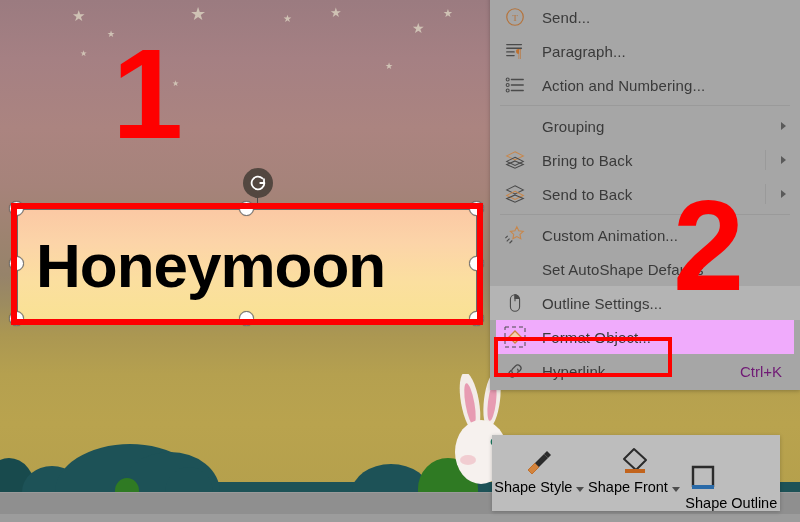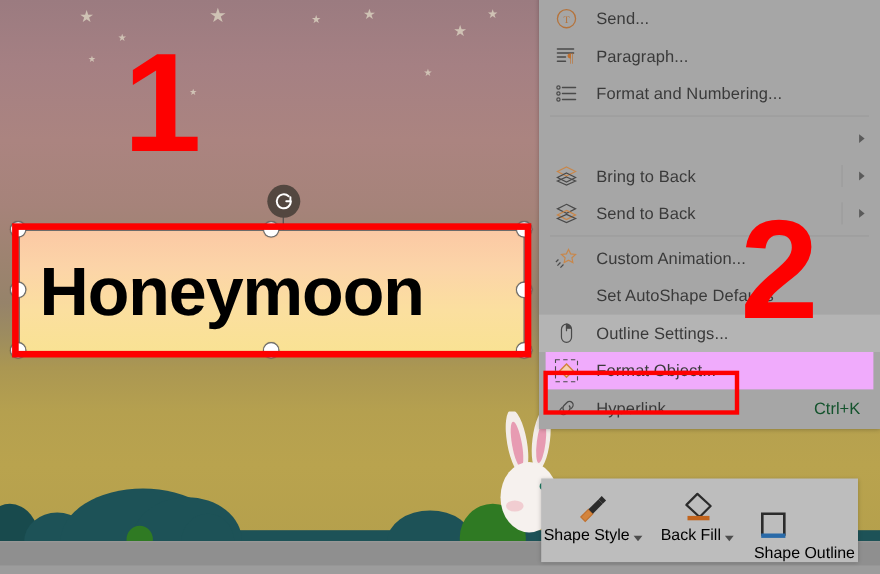--- a/index.html
+++ b/index.html
@@ -164,21 +164,21 @@
   .menu-item.selected {
     background: #f0abfc;
     margin: 0 6px 0 6px;
     padding-left: 2px;
   }
   .menu-icon {
     width: 34px; min-width: 34px;
     display: flex; align-items: center; justify-content: center;
   }
   .menu-label { flex: 1; padding-left: 10px; letter-spacing: .1px; }
-  .menu-shortcut { color: #14532d; padding-right: 18px; font-size: 15px; }
+  .menu-shortcut { color: #701a75; padding-right: 18px; font-size: 15px; }
   .menu-arrow {
     position: absolute; right: 14px; top: 50%;
     transform: translateY(-50%);
     width: 0; height: 0;
     border-left: 5px solid #5a5a5a;
     border-top: 4px solid transparent;
     border-bottom: 4px solid transparent;
   }
   .menu-sep {
     height: 1px; background: #9a9a9a;
@@ -323,27 +323,28 @@
             <line x1="8" y1="12" x2="21" y2="12"></line>
             <line x1="8" y1="18" x2="21" y2="18"></line>
           </g>
           <g fill="none" stroke="#4a4a4a" stroke-width="1.2">
             <circle cx="4" cy="6" r="1.6"></circle>
             <circle cx="4" cy="12" r="1.6"></circle>
             <circle cx="4" cy="18" r="1.6"></circle>
           </g>
         </svg>
       </span>
-      <span class="menu-label">Format and Numbering...</span>
+      <span class="menu-label">Action and Numbering...</span>
     </div>
 
     <div class="menu-sep"></div>
 
     <div class="menu-item">
       <span class="menu-icon"></span>
+      <span class="menu-label">Grouping</span>
       <span class="menu-arrow"></span>
     </div>
 
     <div class="menu-item">
       <span class="menu-icon">
         <svg width="22" height="22" viewBox="0 0 24 24" fill="none" stroke-width="1.2">
           <path d="M12 3 L21 7.5 L12 12 L3 7.5 Z" stroke="#c8874b"></path>
           <path d="M12 9 L21 13.5 L12 18 L3 13.5 Z" stroke="#4a4a4a"></path>
           <path d="M12 13 L21 17 L12 21 L3 17 Z" stroke="#4a4a4a"></path>
         </svg>
@@ -440,21 +441,21 @@
     </div>
 
     <div class="tool-btn">
       <span class="tool-icon">
         <svg width="36" height="30" viewBox="0 0 36 30" fill="none">
           <path d="M18 3 L30 14 L20 24 L8 13 Z" stroke="#2b2b2b" stroke-width="2" stroke-linejoin="round"></path>
           <rect x="9" y="23" width="20" height="4" fill="#c2641d"></rect>
         </svg>
       </span>
       <span class="tool-label">
-        <span>Back Fill</span>
+        <span>Shape Front</span>
         <span class="tool-caret"></span>
       </span>
     </div>
 
     <div class="tool-btn">
       <span class="tool-icon">
         <svg width="36" height="30" viewBox="0 0 36 30" fill="none">
           <path d="M8 25 L8 5 L28 5 L28 25" stroke="#2b2b2b" stroke-width="2.4"></path>
           <rect x="7" y="23" width="22" height="4" fill="#2a6aa8"></rect>
         </svg>

